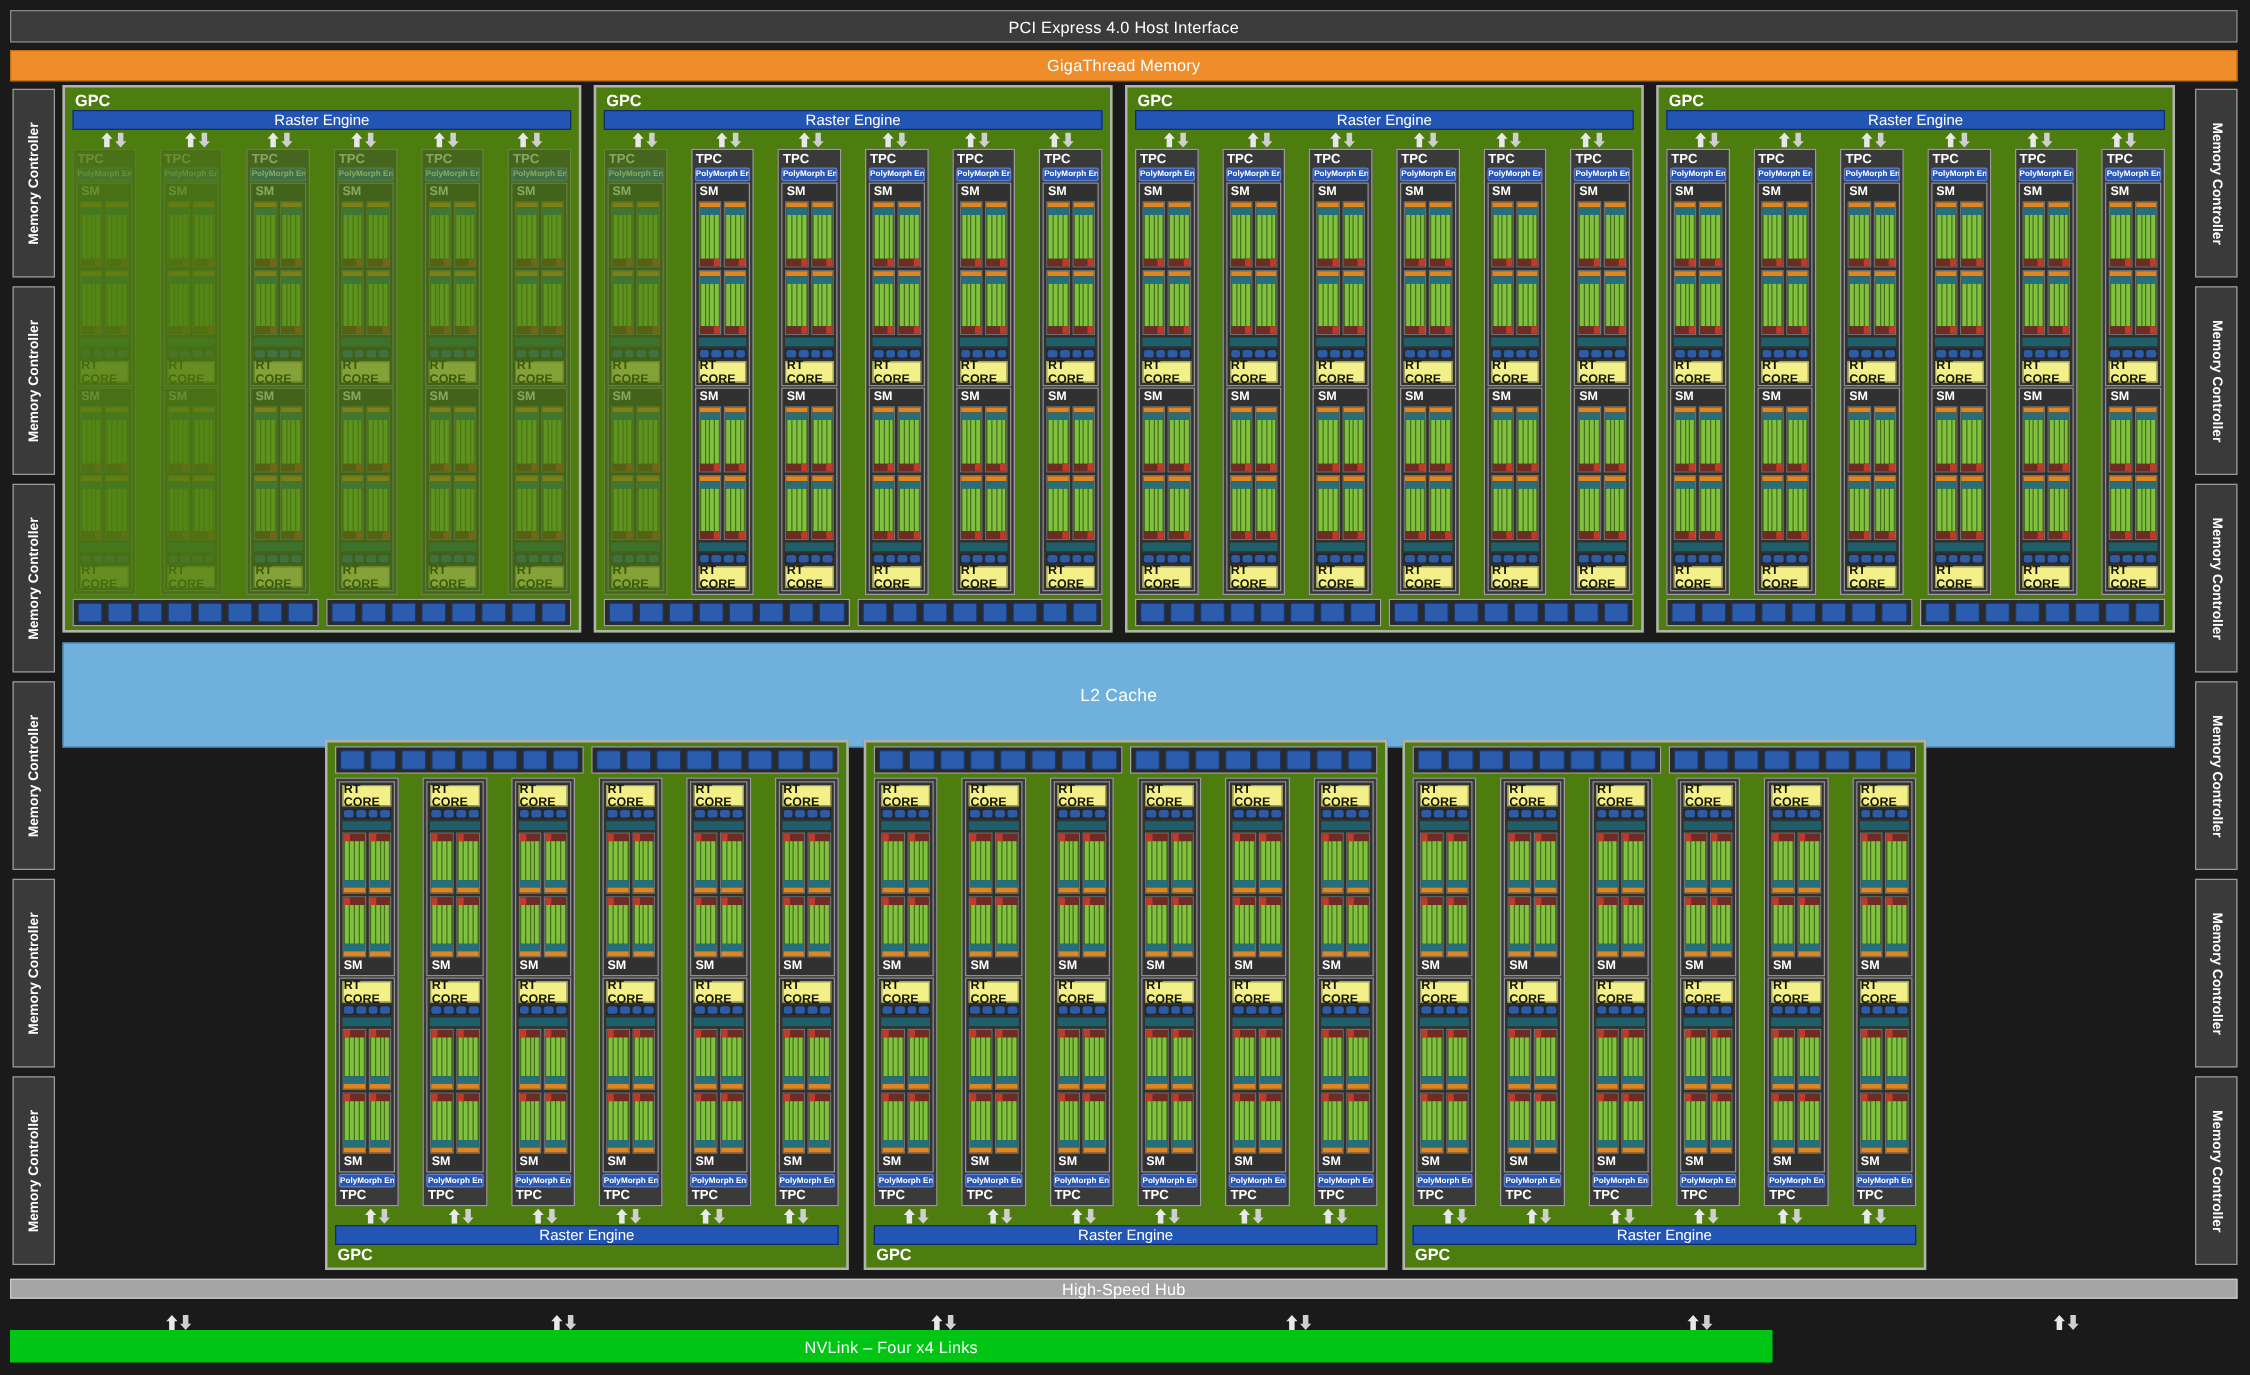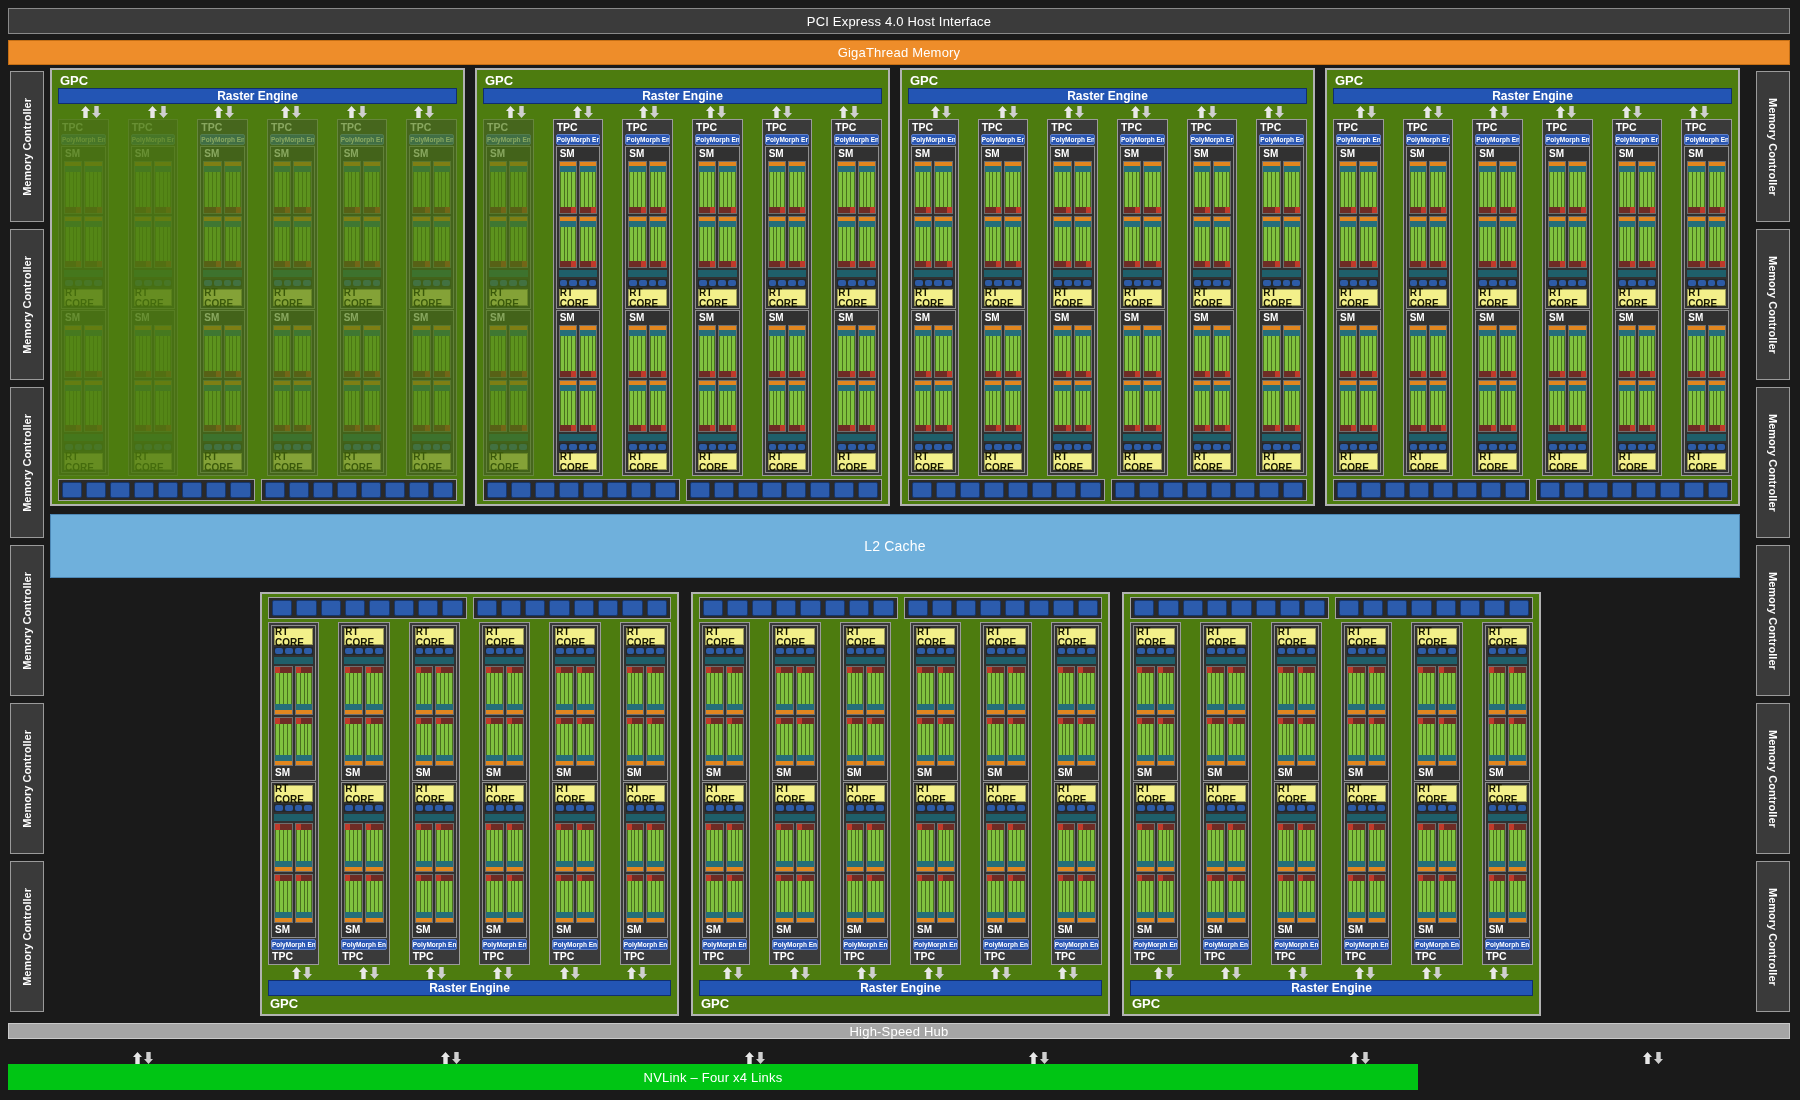--- a/index.html
+++ b/index.html
@@ -5,39 +5,39 @@
   html,body{margin:0;padding:0}
   body{
     width:1800px;height:1100px;position:relative;overflow:hidden;
     background:#1a1a1a;font-family:"Liberation Sans",sans-serif;
     -webkit-font-smoothing:antialiased;
   }
   .bar{position:absolute;display:flex;align-items:center;justify-content:center;
        color:#fff;font-weight:normal;box-sizing:border-box;letter-spacing:.2px}
   #pci {left:8px;top:8px;width:1782px;height:26px;background:#3b3b3b;border:1px solid #8a8a8a;font-size:13px}
   #giga{left:8px;top:40px;width:1782px;height:25px;background:#ee8d2a;border:1px solid #c56f15;font-size:13px}
-  #l2  {left:50px;top:514px;width:1690px;height:64px;background:#6fb0dc;border:1px solid #4d87b5;font-size:14px}
+  #l2  {left:50px;top:514px;width:1690px;height:84px;background:#6fb0dc;border:1px solid #4d87b5;font-size:14px}
   #hub {left:8px;top:1023px;width:1782px;height:16px;background:#a5a5a5;border:1px solid #c9c9c9;font-size:13px}
   #nvl {left:8px;top:1064px;width:1410px;height:26px;background:#00c514;font-size:13px}
 
   .mc-col{position:absolute;top:71px;display:flex;flex-direction:column;gap:7px}
   #mc-left{left:10px;width:34px}
   #mc-right{left:1756px;width:34px}
   .mc{height:151px;background:#3a3a3a;border:1px solid #9a9a9a;display:flex;align-items:center;
       justify-content:center;color:#fff;font-weight:bold;font-size:11px;box-sizing:border-box}
   .mc span{writing-mode:vertical-rl;white-space:nowrap}
   #mc-left .mc span{transform:rotate(180deg)}
 
   #top-row{position:absolute;left:50px;top:68px;width:1690px;height:438px;display:flex;gap:10px}
   #bot-row{position:absolute;left:260px;top:592px;width:1281px;height:424px;display:flex;gap:12px}
 
   .gpc{flex:1;background:#4d7c0f;border:2px solid #b2b2b2;display:flex;flex-direction:column;
        padding:3px 6px;box-sizing:border-box;min-width:0}
   .gpc-label{height:15px;line-height:15px;color:#fff;font-weight:bold;font-size:13px;padding-left:2px;flex:none}
-  .raster{height:16px;background:#2355b4;border:1px solid #102e6e;color:#fff;font-weight:bold;font-size:12px;
+  .raster{height:16px;background:#2355b4;border:1px solid #102e6e;color:#fff;font-weight:normal;font-size:12px;
           display:flex;align-items:center;justify-content:center;flex:none;box-sizing:border-box}
   .arrow-row{height:13px;display:flex;flex:none;margin:1px 0}
   .arrow-cell{flex:1;display:flex;align-items:center;justify-content:center}
 
   .tpc-row{flex:1;display:flex;gap:19px;min-height:0}
   .tpc{flex:1;background:#3a3a3a;border:1px solid #9b9b9b;display:flex;flex-direction:column;
        padding:2px;min-width:0;gap:1px;box-sizing:border-box}
   .tpc.dim{opacity:.33}
   .tpc.dimx{opacity:.15}
   .tpc-label{height:11px;line-height:11px;color:#fff;font-weight:bold;font-size:10.5px;padding-left:1px;flex:none}

